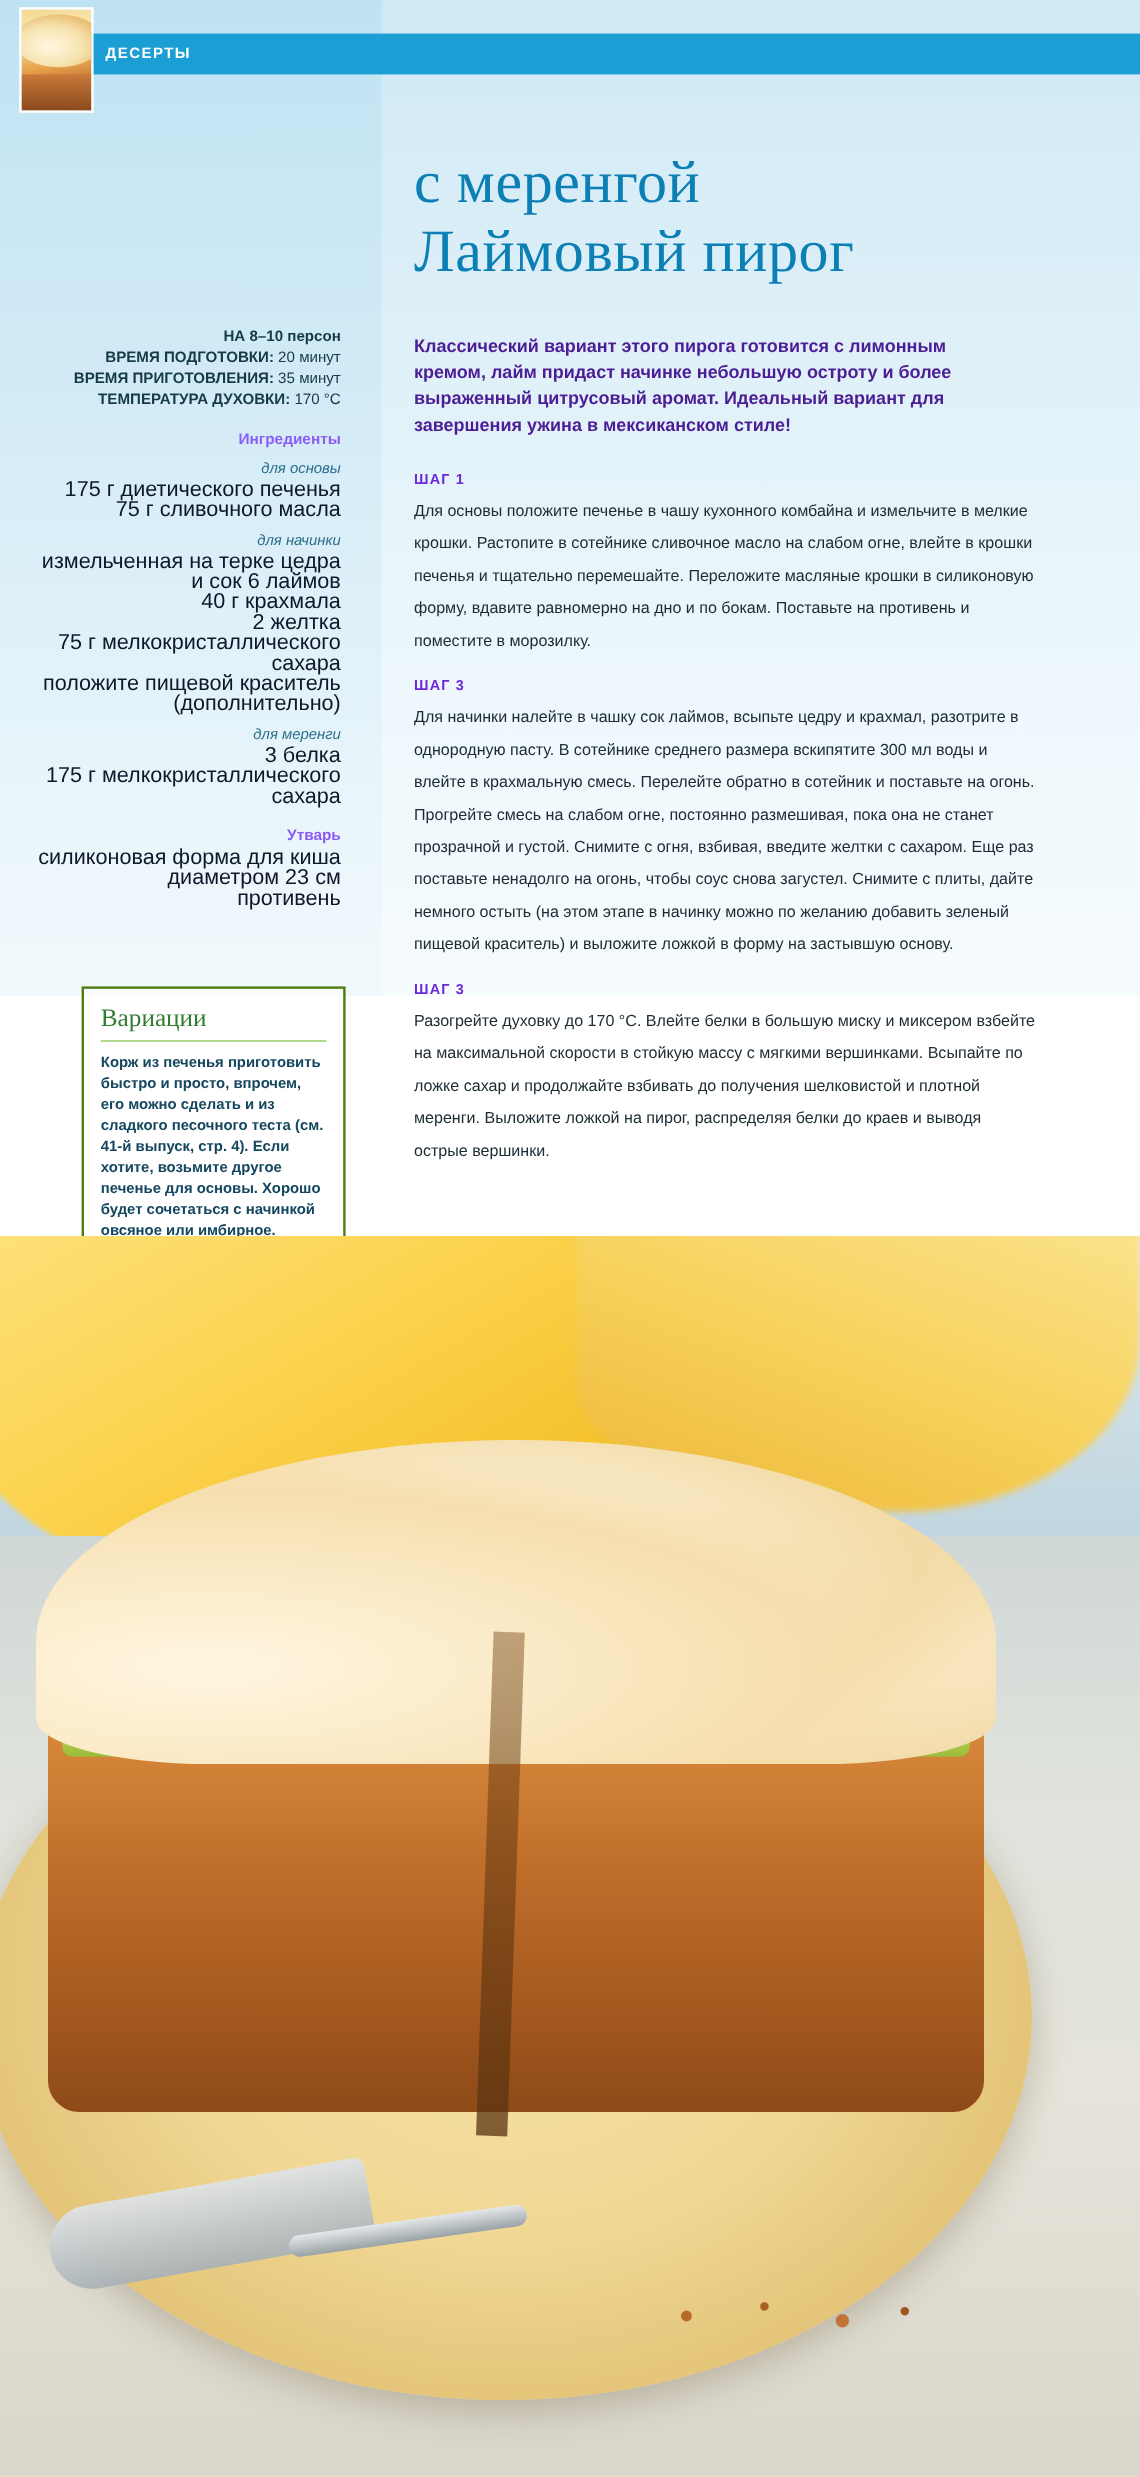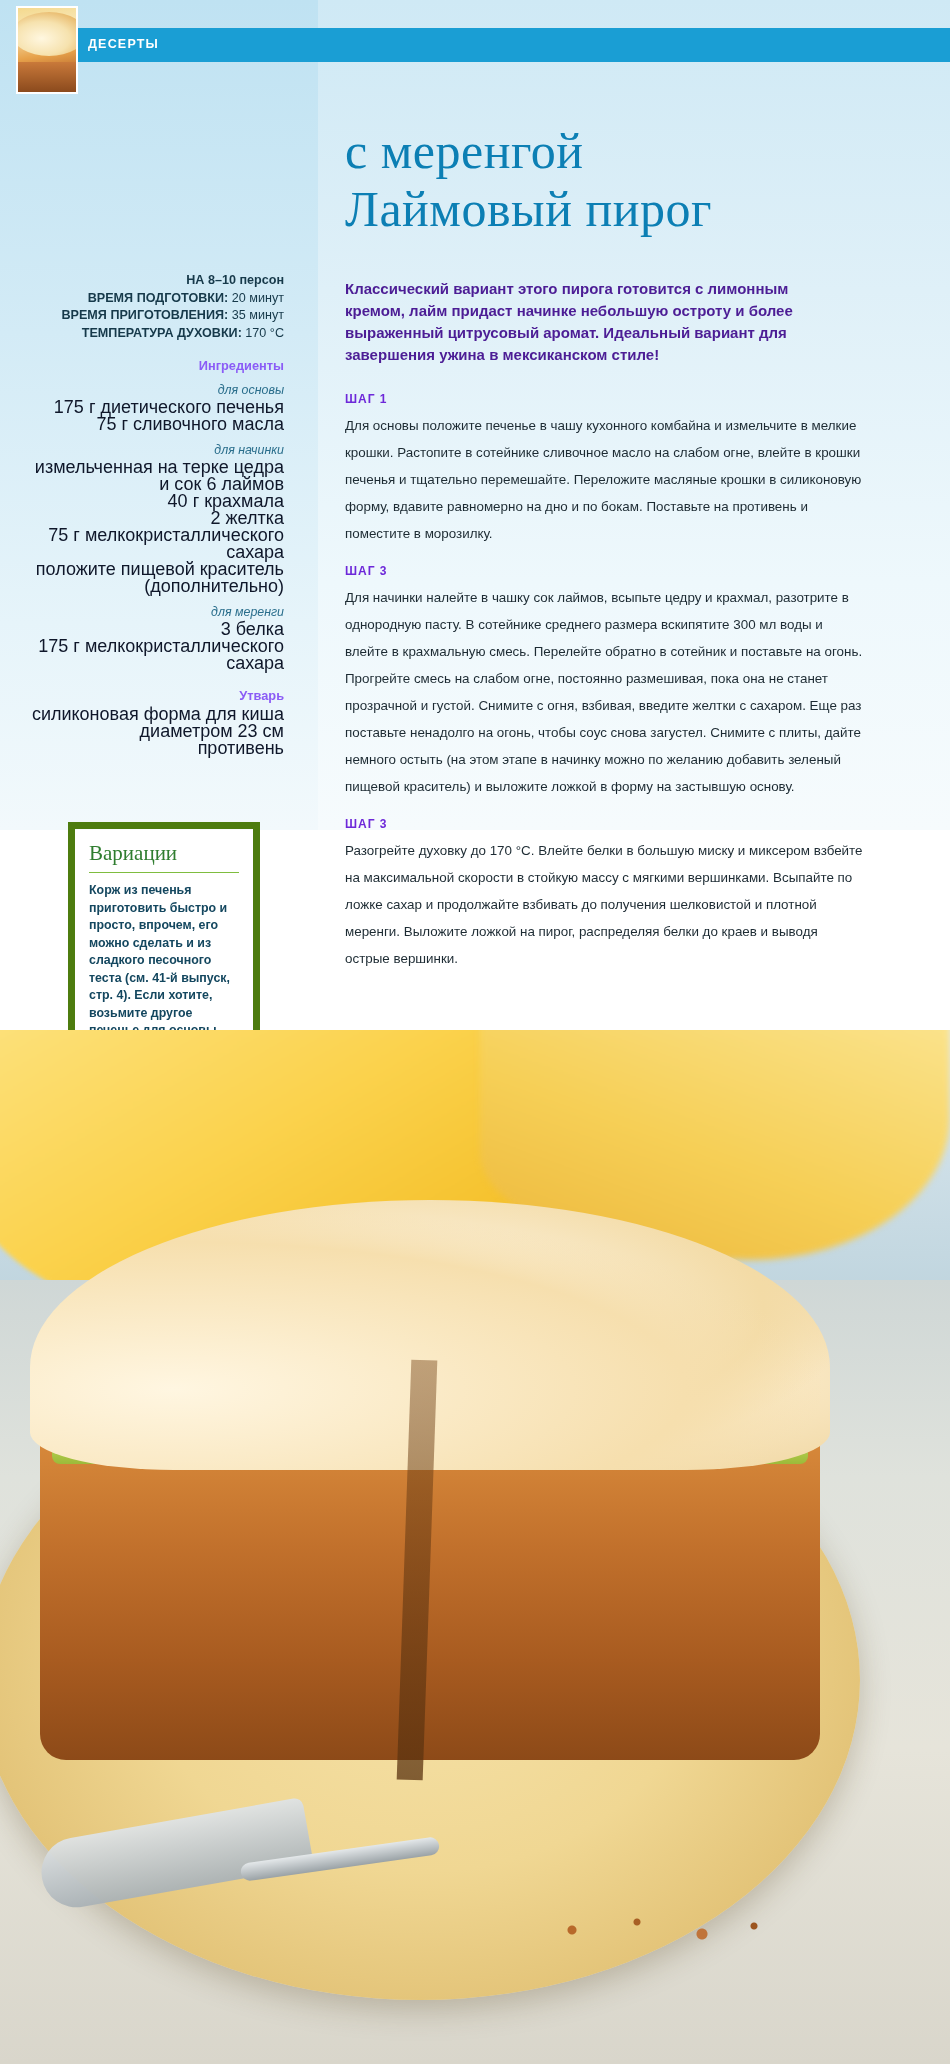--- a/index.html
+++ b/index.html
@@ -146,22 +146,22 @@
     font-size: 18px;
     line-height: 17px;
     color: #0f172a;
     text-align: right;
   }
 
   
   .variations {
     position: absolute;
     left: 68px; top: 822px;
-    width: 192px;
-    border: 7px solid #4d7c0f;
+    width: 220px;
+    border: 2px solid #4d7c0f;
     background: rgba(255,255,255,0.55);
     padding: 12px 14px 16px 14px;
   }
   .variations-title {
     font-family: "Liberation Serif", serif;
     font-size: 21px;
     color: #2f7d2f;
     border-bottom: 1px solid #7fbd3f;
     padding-bottom: 6px;
     margin-bottom: 9px;

